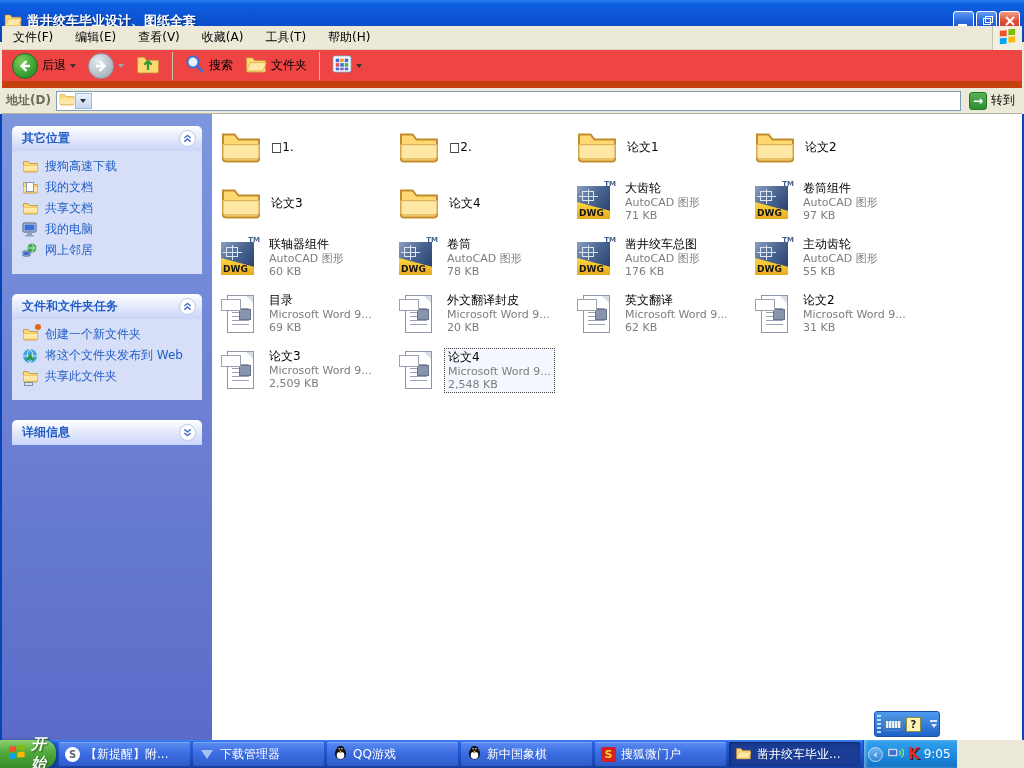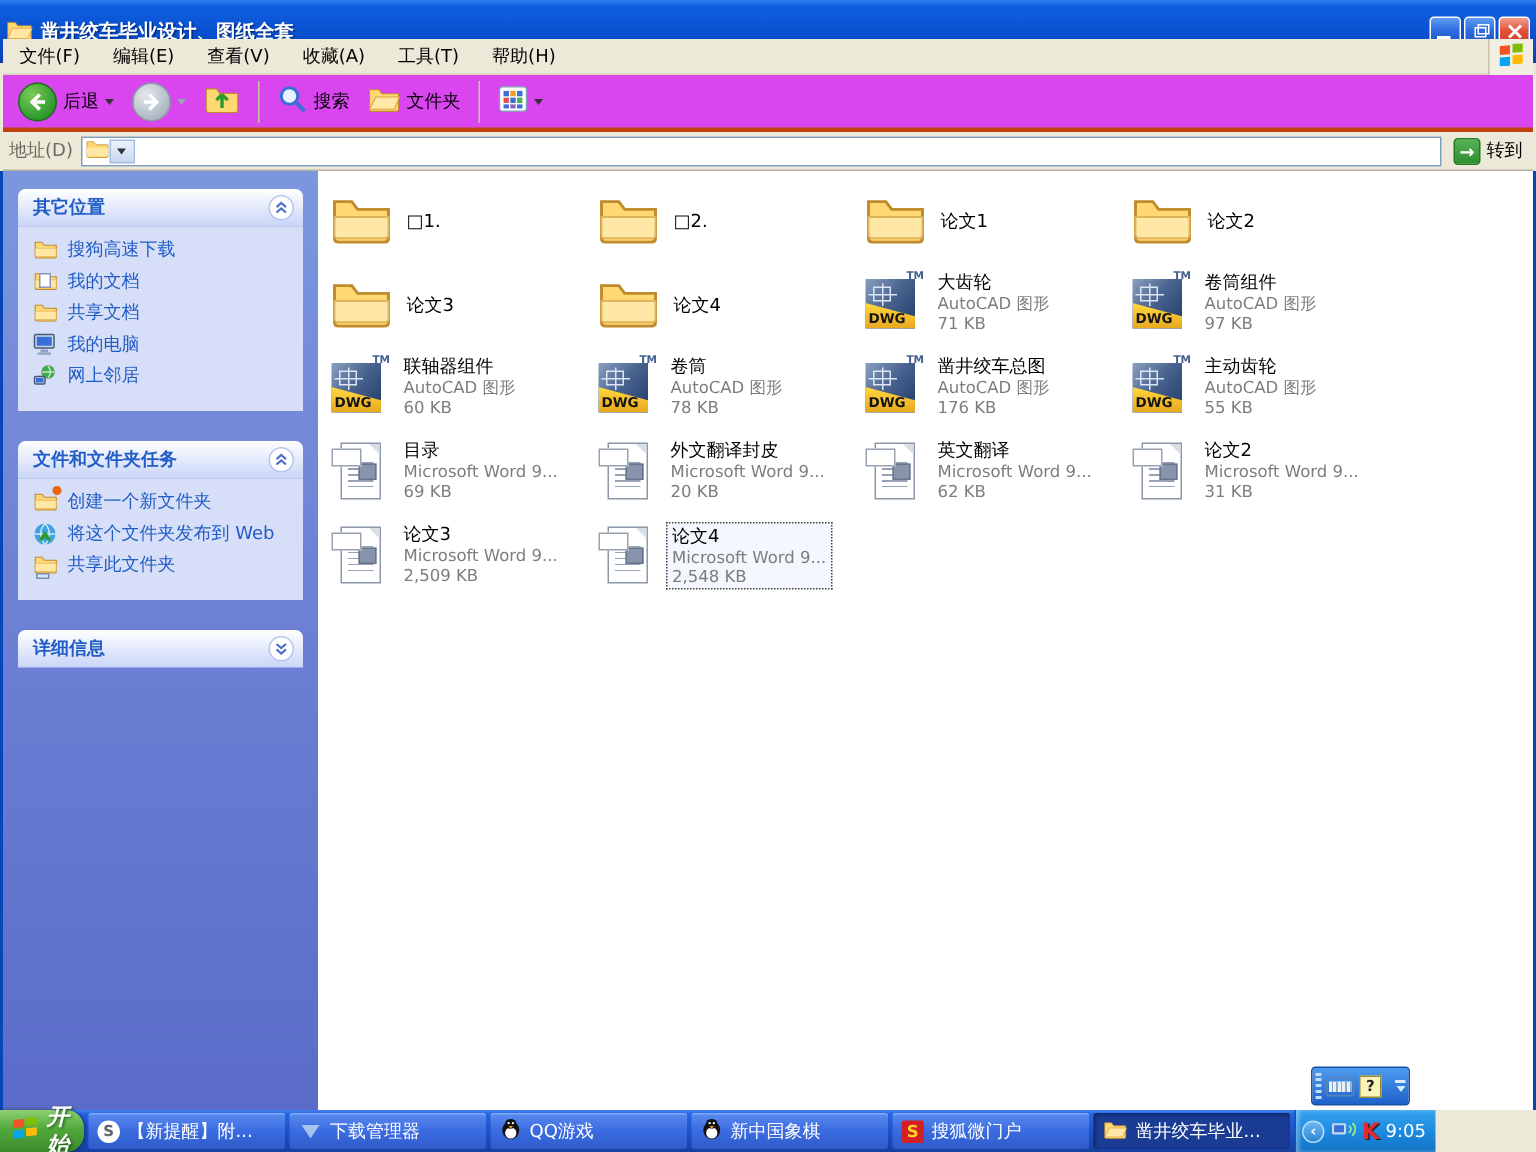--- a/index.html
+++ b/index.html
@@ -23,34 +23,34 @@
   .winbtn .sq2 { position:absolute; width:8px; height:7px; border:1px solid #fff; transform:translate(2px,-2px); }
 
   
   .menubar { position:absolute; left:2px; top:26px; width:1020px; height:24px; background:#ECE9D8;
     border-bottom:1px solid #D8D2BD; display:flex; align-items:center; }
   .menu-item { padding:4px 11px; color:#000; cursor:default; }
   .menubar-logo { margin-left:auto; width:30px; height:24px; border-left:1px solid #C8C2AA;
     display:flex; align-items:center; justify-content:center; background:#F1EEE2; }
 
   
-  .toolbar { position:absolute; left:2px; top:50px; width:1020px; height:38px; background:#d946ef;
-    border-bottom:3px solid #c2410c; display:flex; align-items:center; padding:0 6px; gap:4px; }
+  .toolbar { position:absolute; left:2px; top:50px; width:1020px; height:38px; background:#ef4444;
+    border-bottom:7px solid #c2410c; display:flex; align-items:center; padding:0 6px; gap:4px; }
   .tb-btn { display:flex; align-items:center; gap:4px; padding:2px 4px; border-radius:3px; }
   .tb-label { font-size:12px; color:#000; }
   .tb-sep { width:1px; height:28px; background:#C8C2AA; margin:0 4px; }
   .circle-btn { width:26px; height:26px; border-radius:50%; display:flex; align-items:center; justify-content:center;
     background:radial-gradient(circle at 35% 30%,#7CCB57,#2F9A2F 70%,#1E7A1E); border:1px solid #1A6E1A; }
   .circle-btn.disabled { background:radial-gradient(circle at 35% 30%,#E4E8EC,#AEB9C4 70%,#97A5B2); border-color:#8C99A6; }
   .chev-down { width:0; height:0; border-left:3px solid transparent; border-right:3px solid transparent; border-top:4px solid #333; }
 
   
   .addressbar { position:absolute; left:2px; top:88px; width:1020px; height:26px; background:#ECE9D8;
     display:flex; align-items:center; padding:0 4px; gap:5px; border-bottom:1px solid #B8B2A0; }
-  .addr-label { color:#6E6A5E; }
+  .addr-label { color:#6E6A5E;font-weight:bold; }
   .addr-box { flex:1; height:20px; background:#fff; border:1px solid #7F9DB9; display:flex; align-items:center; padding:0 2px; position:relative; }
   .addr-input { flex:1; border:none; outline:none; font-family:inherit; font-size:12px; margin-left:4px; background:transparent; }
   .addr-drop { width:17px; height:16px; background:linear-gradient(180deg,#EAF3FD,#C7D8EE); border:1px solid #9DBCE0;
     display:flex; align-items:center; justify-content:center; }
   .go-btn { display:flex; align-items:center; gap:4px; padding:1px 3px; }
   .go-icon { width:18px; height:18px; border-radius:3px; background:linear-gradient(180deg,#58B058,#2E8F2E); border:1px solid #1E7A1E;
     color:#fff; font-weight:bold; display:flex; align-items:center; justify-content:center; font-size:12px; }
 
   
   .main { position:absolute; left:0; top:114px; width:1024px; height:626px; background:#fff;

